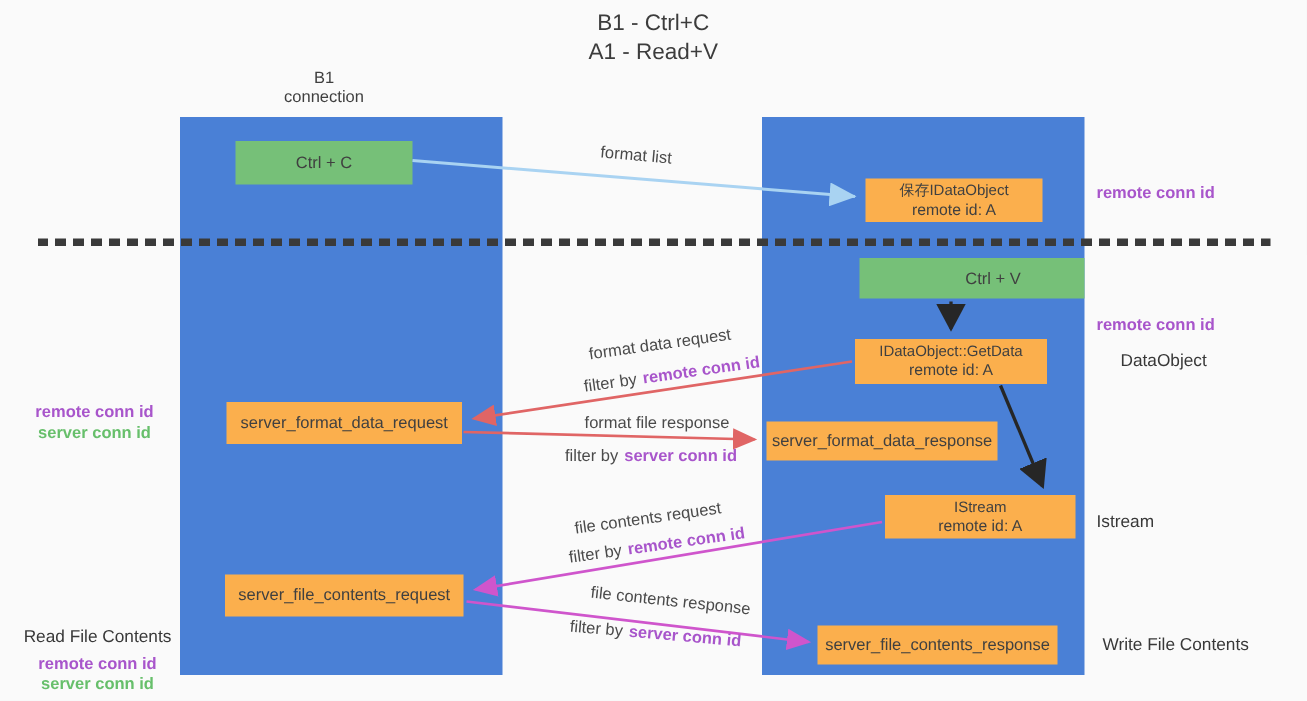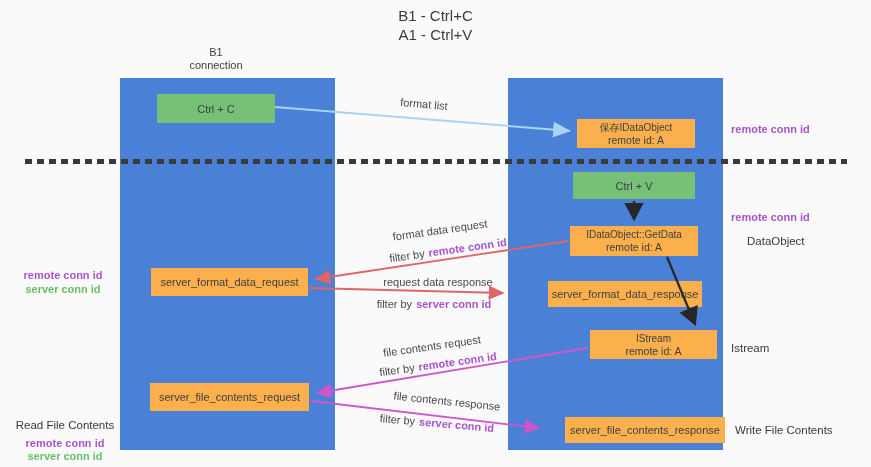--- a/index.html
+++ b/index.html
@@ -41,21 +41,21 @@
   .annot .blk{color:#383838;margin-top:35px;}
   .annot div{line-height:13.5px;}
 </style>
 </head>
 <body>
 
 <div class="stage">
 
   <div class="title">
     <div>B1 - Ctrl+C</div>
-    <div>A1 - Ctrl+V</div>
+    <div>A1 - Read+V</div>
   </div>
 
   <div class="colhead" style="left:121px;">
     <div>B1</div>
     <div>connection</div>
   </div>
 
   <div class="col" style="left:120px;"></div>
   <div class="col" style="left:508px;"></div>
 
@@ -87,58 +87,58 @@
 
   <div class="box green" style="left:157px;top:94px;width:118px;height:29px;">
     <div class="single">Ctrl + C</div>
   </div>
 
   <div class="box orange" style="left:577px;top:119px;width:118px;height:29px;">
     <div class="l1">保存IDataObject</div>
     <div class="l2">remote id: A</div>
   </div>
 
-  <div class="box green" style="left:573px;top:172px;width:122px;height:27px;">
+  <div class="box green" style="left:573px;top:172px;width:122px;height:27px;padding-left:28px;">
     <div class="single">Ctrl + V</div>
   </div>
 
   <div class="box orange" style="left:570px;top:226px;width:128px;height:30px;">
     <div class="l1">IDataObject::GetData</div>
     <div class="l2">remote id: A</div>
   </div>
 
   <div class="box orange" style="left:151px;top:268px;width:157px;height:28px;">
     <div class="single">server_format_data_request</div>
   </div>
 
-  <div class="box orange" style="left:511px;top:281px;width:154px;height:26px;margin-left:37px;">
+  <div class="box orange" style="left:511px;top:281px;width:154px;height:26px;">
     <div class="single">server_format_data_response</div>
   </div>
 
   <div class="box orange" style="left:590px;top:330px;width:127px;height:29px;">
     <div class="l1">IStream</div>
     <div class="l2">remote id: A</div>
   </div>
 
   <div class="box orange" style="left:150px;top:383px;width:159px;height:28px;">
     <div class="single">server_file_contents_request</div>
   </div>
 
-  <div class="box orange" style="left:565px;top:417px;width:160px;height:26px;">
+  <div class="box orange" style="left:545px;top:417px;width:160px;height:26px;">
     <div class="single">server_file_contents_response</div>
   </div>
 
   <div class="msg" style="left:424px;top:104px;transform:translate(-50%,-50%) rotate(5deg);">format list</div>
 
   <div class="msg" style="left:440px;top:230px;transform:translate(-50%,-50%) rotate(-8deg);">format data request</div>
   <div class="msg" style="left:448px;top:250px;transform:translate(-50%,-50%) rotate(-8deg);">
     <span class="fb">filter by</span><span class="cid">remote conn id</span>
   </div>
 
-  <div class="msg" style="left:438px;top:282px;transform:translate(-50%,-50%);">request data response</div>
+  <div class="msg" style="left:438px;top:282px;transform:translate(-50%,-50%);">format file response</div>
   <div class="msg" style="left:434px;top:304px;transform:translate(-50%,-50%);">
     <span class="fb">filter by</span><span class="cid">server conn id</span>
   </div>
 
   <div class="msg" style="left:432px;top:346px;transform:translate(-50%,-50%) rotate(-8deg);">file contents request</div>
   <div class="msg" style="left:438px;top:364px;transform:translate(-50%,-50%) rotate(-8deg);">
     <span class="fb">filter by</span><span class="cid">remote conn id</span>
   </div>
 
   <div class="msg" style="left:447px;top:401px;transform:translate(-50%,-50%) rotate(6deg);">file contents response</div>

